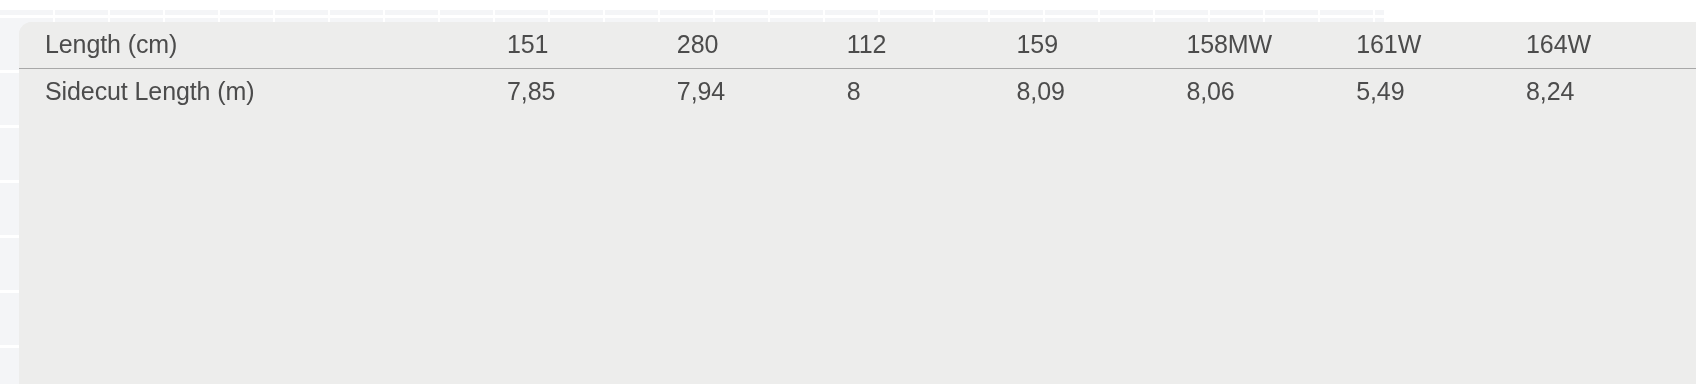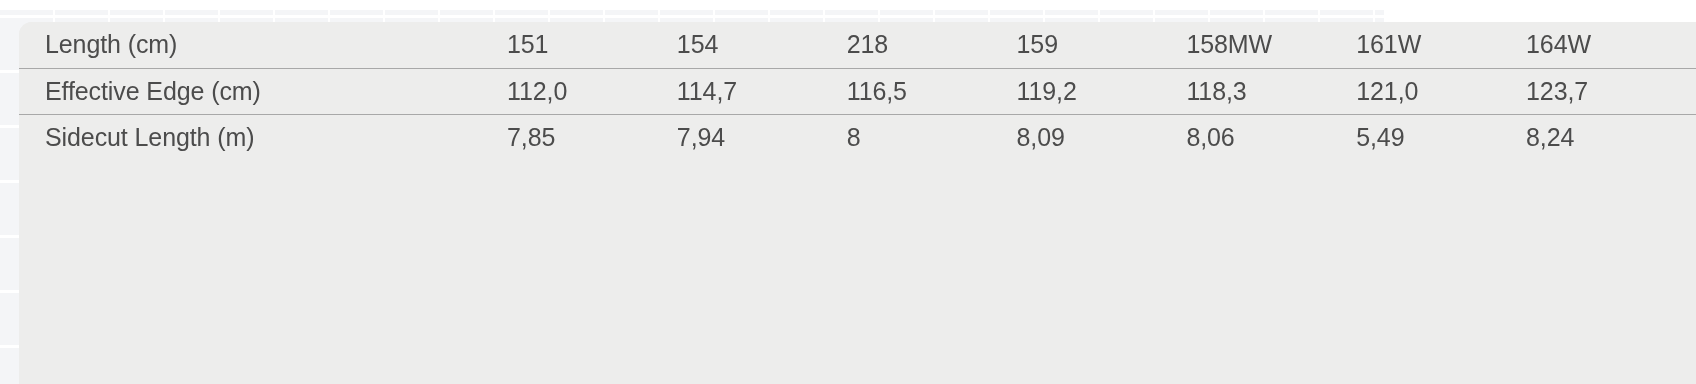--- a/index.html
+++ b/index.html
@@ -93,38 +93,28 @@
 
 <div class="page">
 
   <div class="spec-card">
     <table class="spec-table">
       <tbody>
 
         <tr>
           <td class="row-label">Length (cm)</td>
           <td class="val">151</td>
-          <td class="val">154</td>
-          <td class="val">218</td>
+          <td class="val">280</td>
+          <td class="val">112</td>
           <td class="val">159</td>
           <td class="val">158MW</td>
           <td class="val">161W</td>
           <td class="val">164W</td>
         </tr>
 
-        <tr>
-          <td class="row-label">Effective Edge (cm)</td>
-          <td class="val">112,0</td>
-          <td class="val">114,7</td>
-          <td class="val">116,5</td>
-          <td class="val">119,2</td>
-          <td class="val">118,3</td>
-          <td class="val">121,0</td>
-          <td class="val">123,7</td>
-        </tr>
 
 
         <tr>
           <td class="row-label">Sidecut Length (m)</td>
           <td class="val">7,85</td>
           <td class="val">7,94</td>
           <td class="val">8</td>
           <td class="val">8,09</td>
           <td class="val">8,06</td>
           <td class="val">5,49</td>

